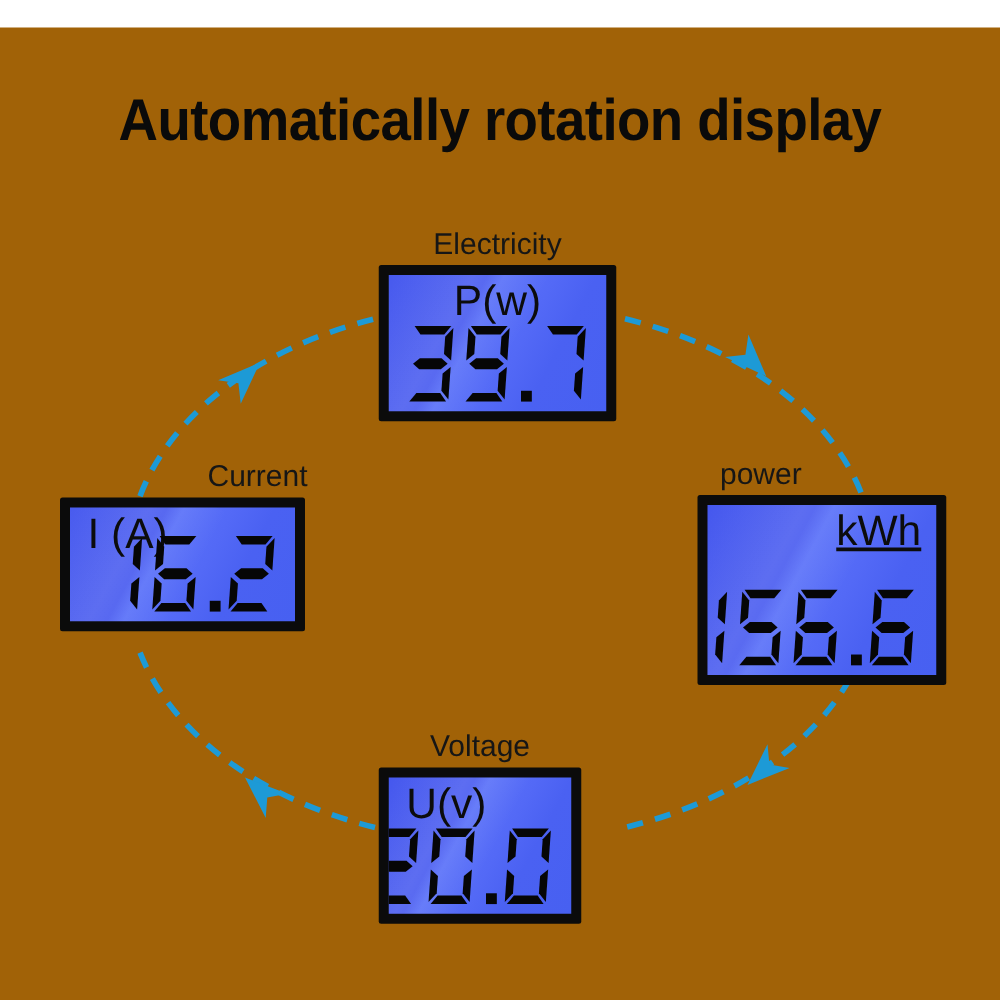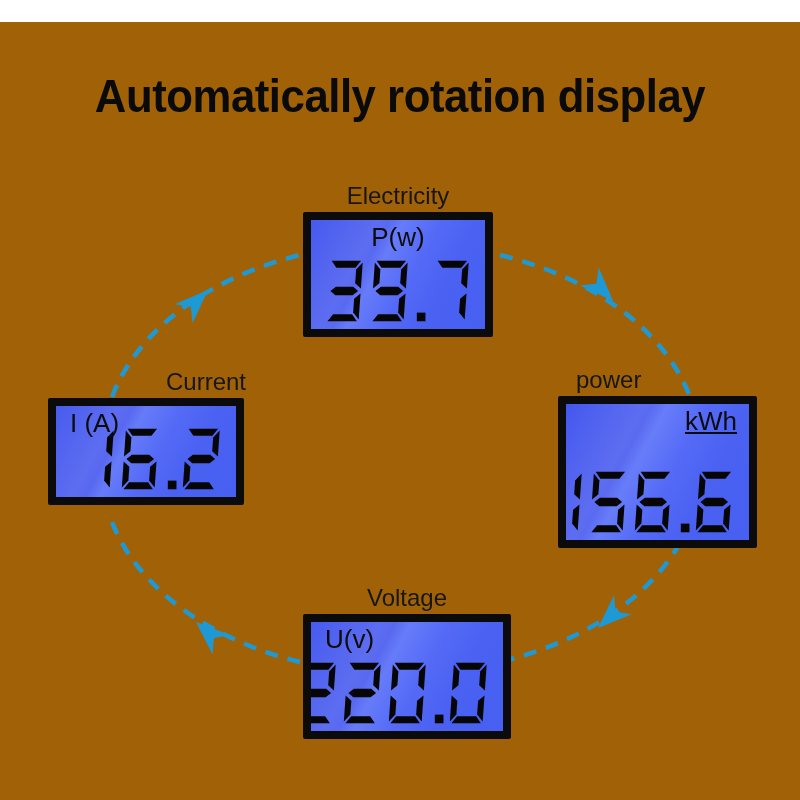--- a/index.html
+++ b/index.html
@@ -93,21 +93,21 @@
     background: linear-gradient(90deg, rgba(255,255,255,0.0) 0%, rgba(255,255,255,0.13) 55%, rgba(255,255,255,0.0) 100%);
     transform: rotate(28deg);
     transform-origin: center;
     pointer-events: none;
   }
 
   .unit-label {
     position: absolute;
     top: 4px;
     font-family: "Liberation Sans", sans-serif;
-    font-size: 26px;
+    font-size: 34px;
     color: #0c0c0c;
     line-height: 1;
     white-space: nowrap;
     z-index: 2;
   }
   .unit-center { left: 50%; transform: translateX(-50%); }
   .unit-left   { left: 14px; }
   .unit-right  { right: 12px; text-decoration: underline; }
 
   .digits {
@@ -255,21 +255,21 @@
                 <path d="M 7 40 L 7 70 L 14 62 L 14 46 Z" class="seg-on" fill="#060606"></path>
                 <path d="M 7 4 L 7 34 L 14 28 L 14 12 Z" class="seg-on" fill="#060606"></path>
                 <path d="M 10 37 L 16 32 L 36 32 L 42 37 L 36 42 L 16 42 Z" class="seg-on" fill="#060606"></path>
               </g>
             </svg>
           </div>
       </div>
     </div>
   </div>
 
-  <div class="meter" style="left:303px; top:592px; width:208px; height:125px;">
+  <div class="meter" style="left:303px; top:592px; width:162px; height:125px;">
     <div class="meter-caption cap-center">Voltage</div>
     <div class="lcd-frame">
       <div class="lcd-screen">
         <div class="unit-label unit-left">U(v)</div>
         <div class="digits digits-right">
             <svg width="45" height="64" viewBox="0 0 52 74" class="seg-digit">
               <g transform="skewX(-4)">
                 <path d="M 9 2 L 43 2 L 37 10 L 15 10 Z" class="seg-on" fill="#060606"></path>
                 <path d="M 45 4 L 45 34 L 38 28 L 38 12 Z" class="seg-on" fill="#060606"></path>
                 <path d="M 45 40 L 45 70 L 38 62 L 38 46 Z" class="seg-off"></path>

